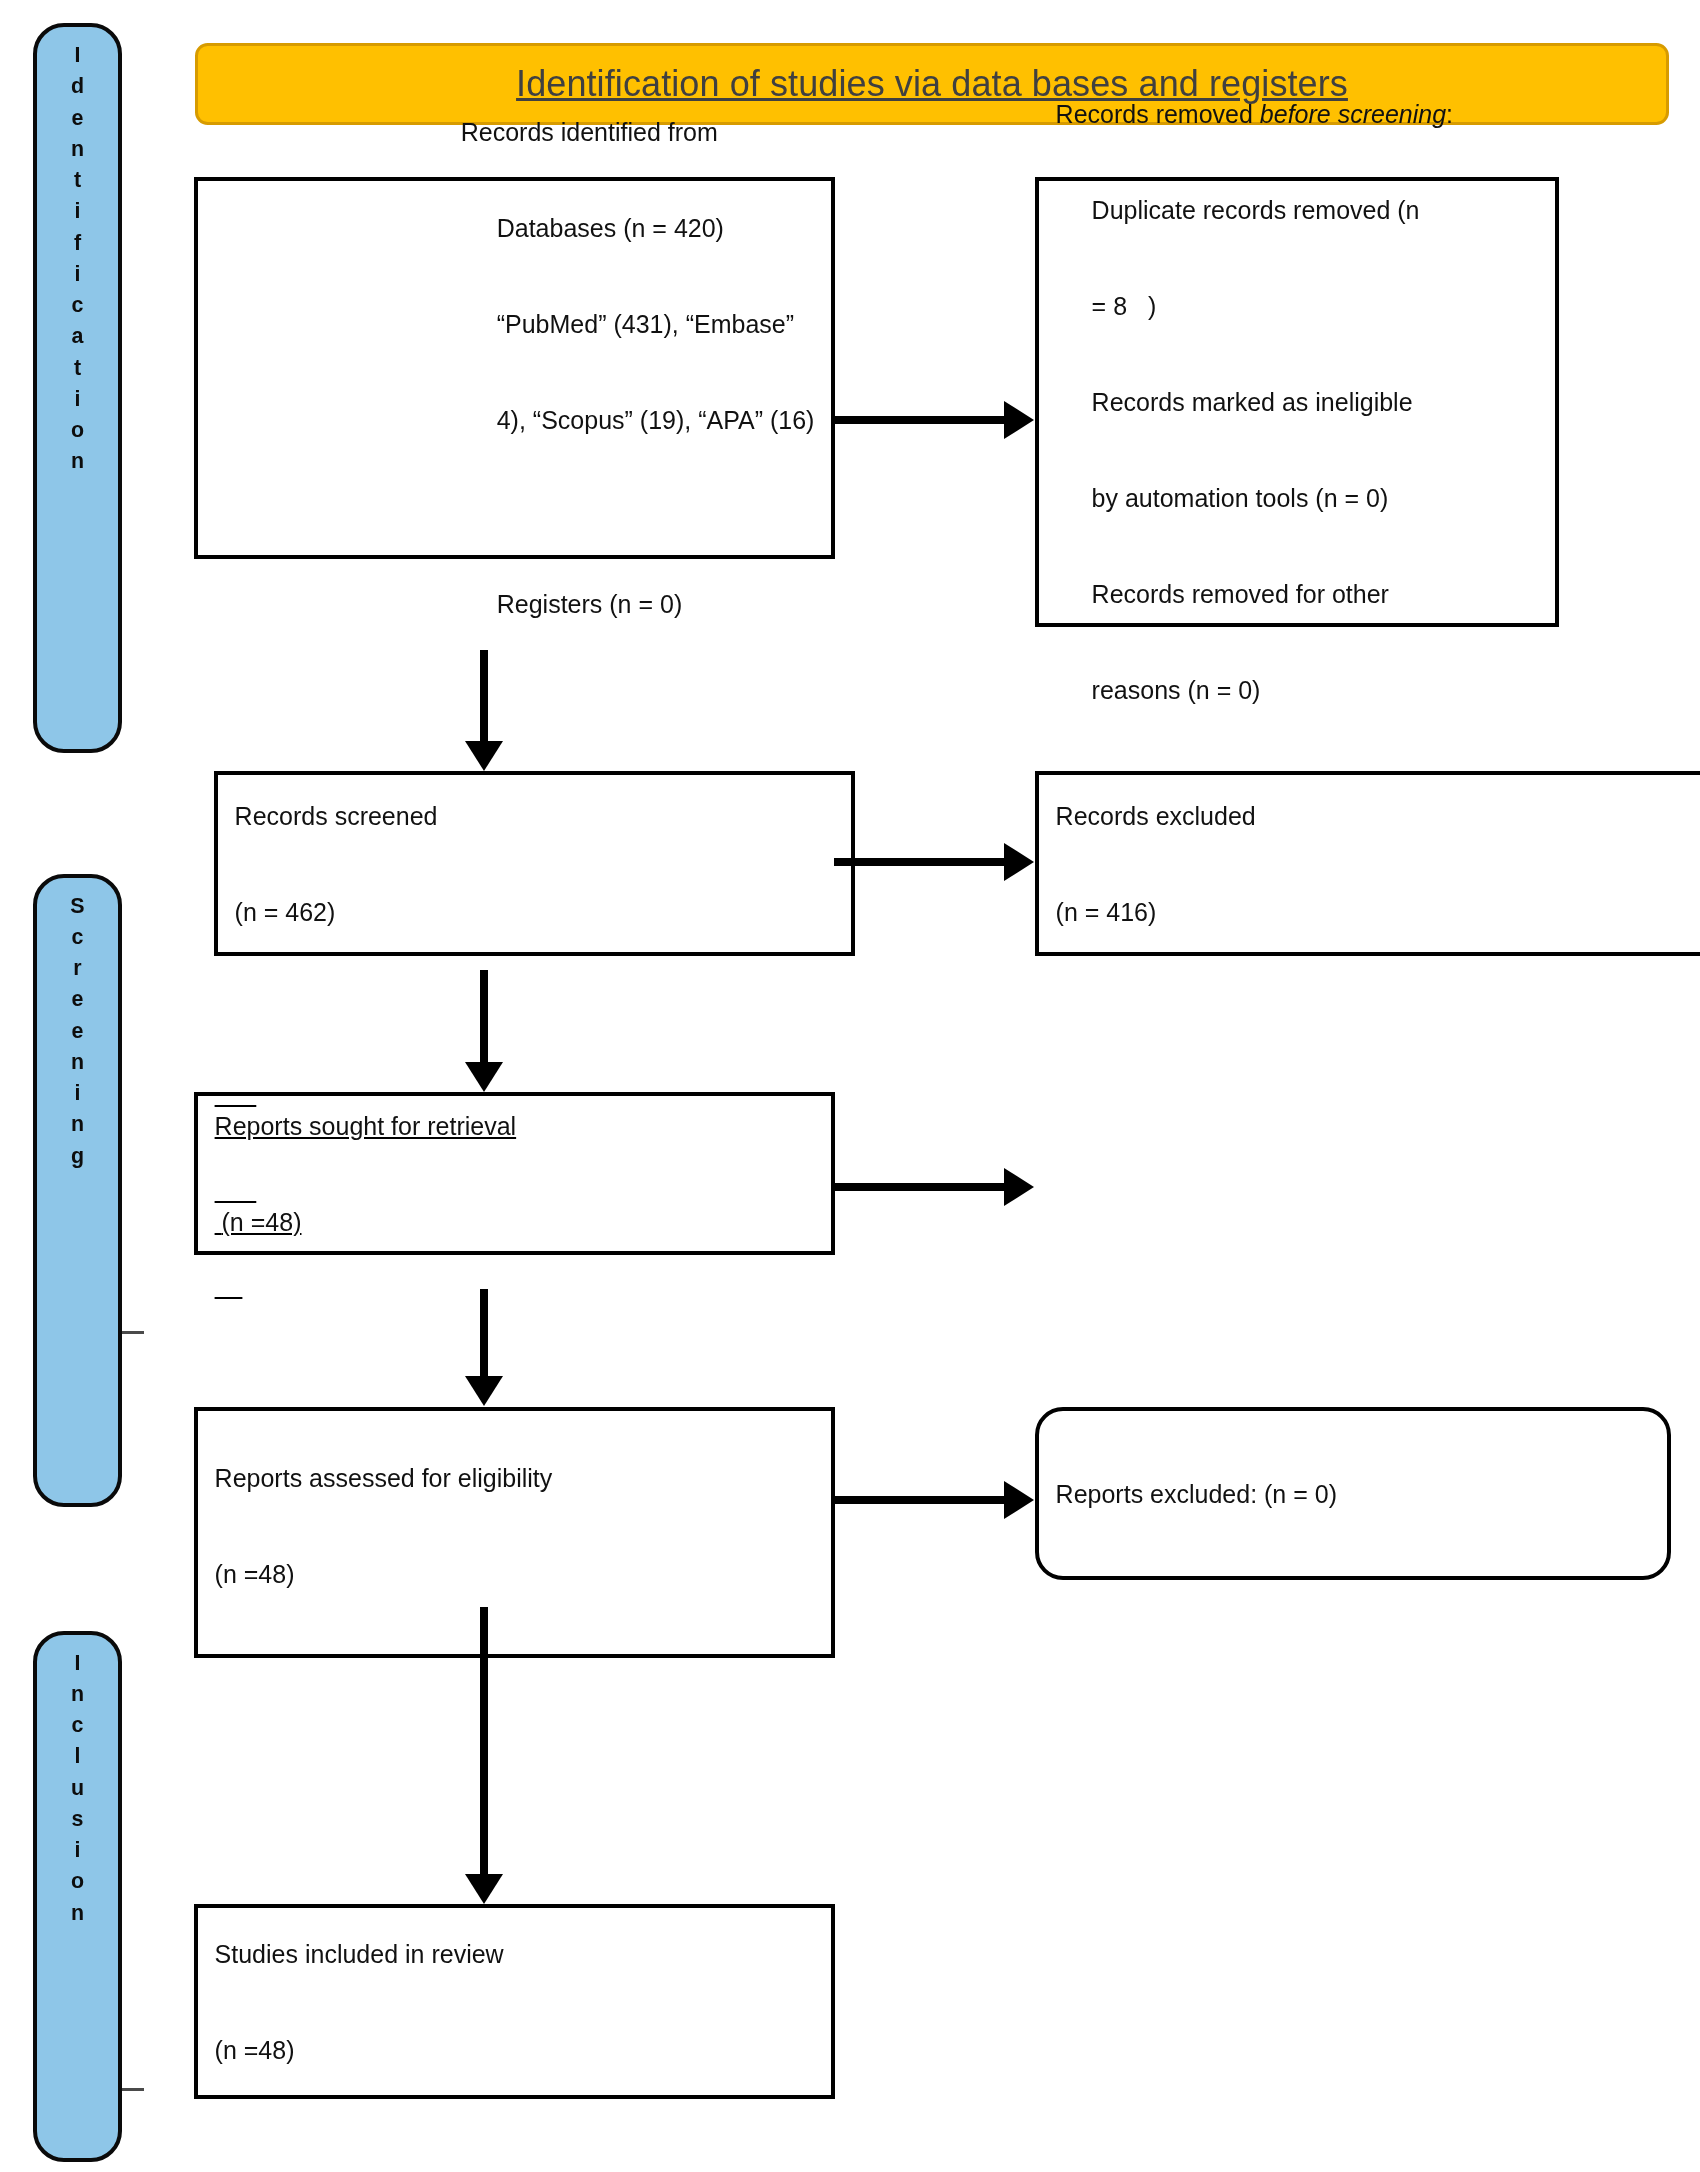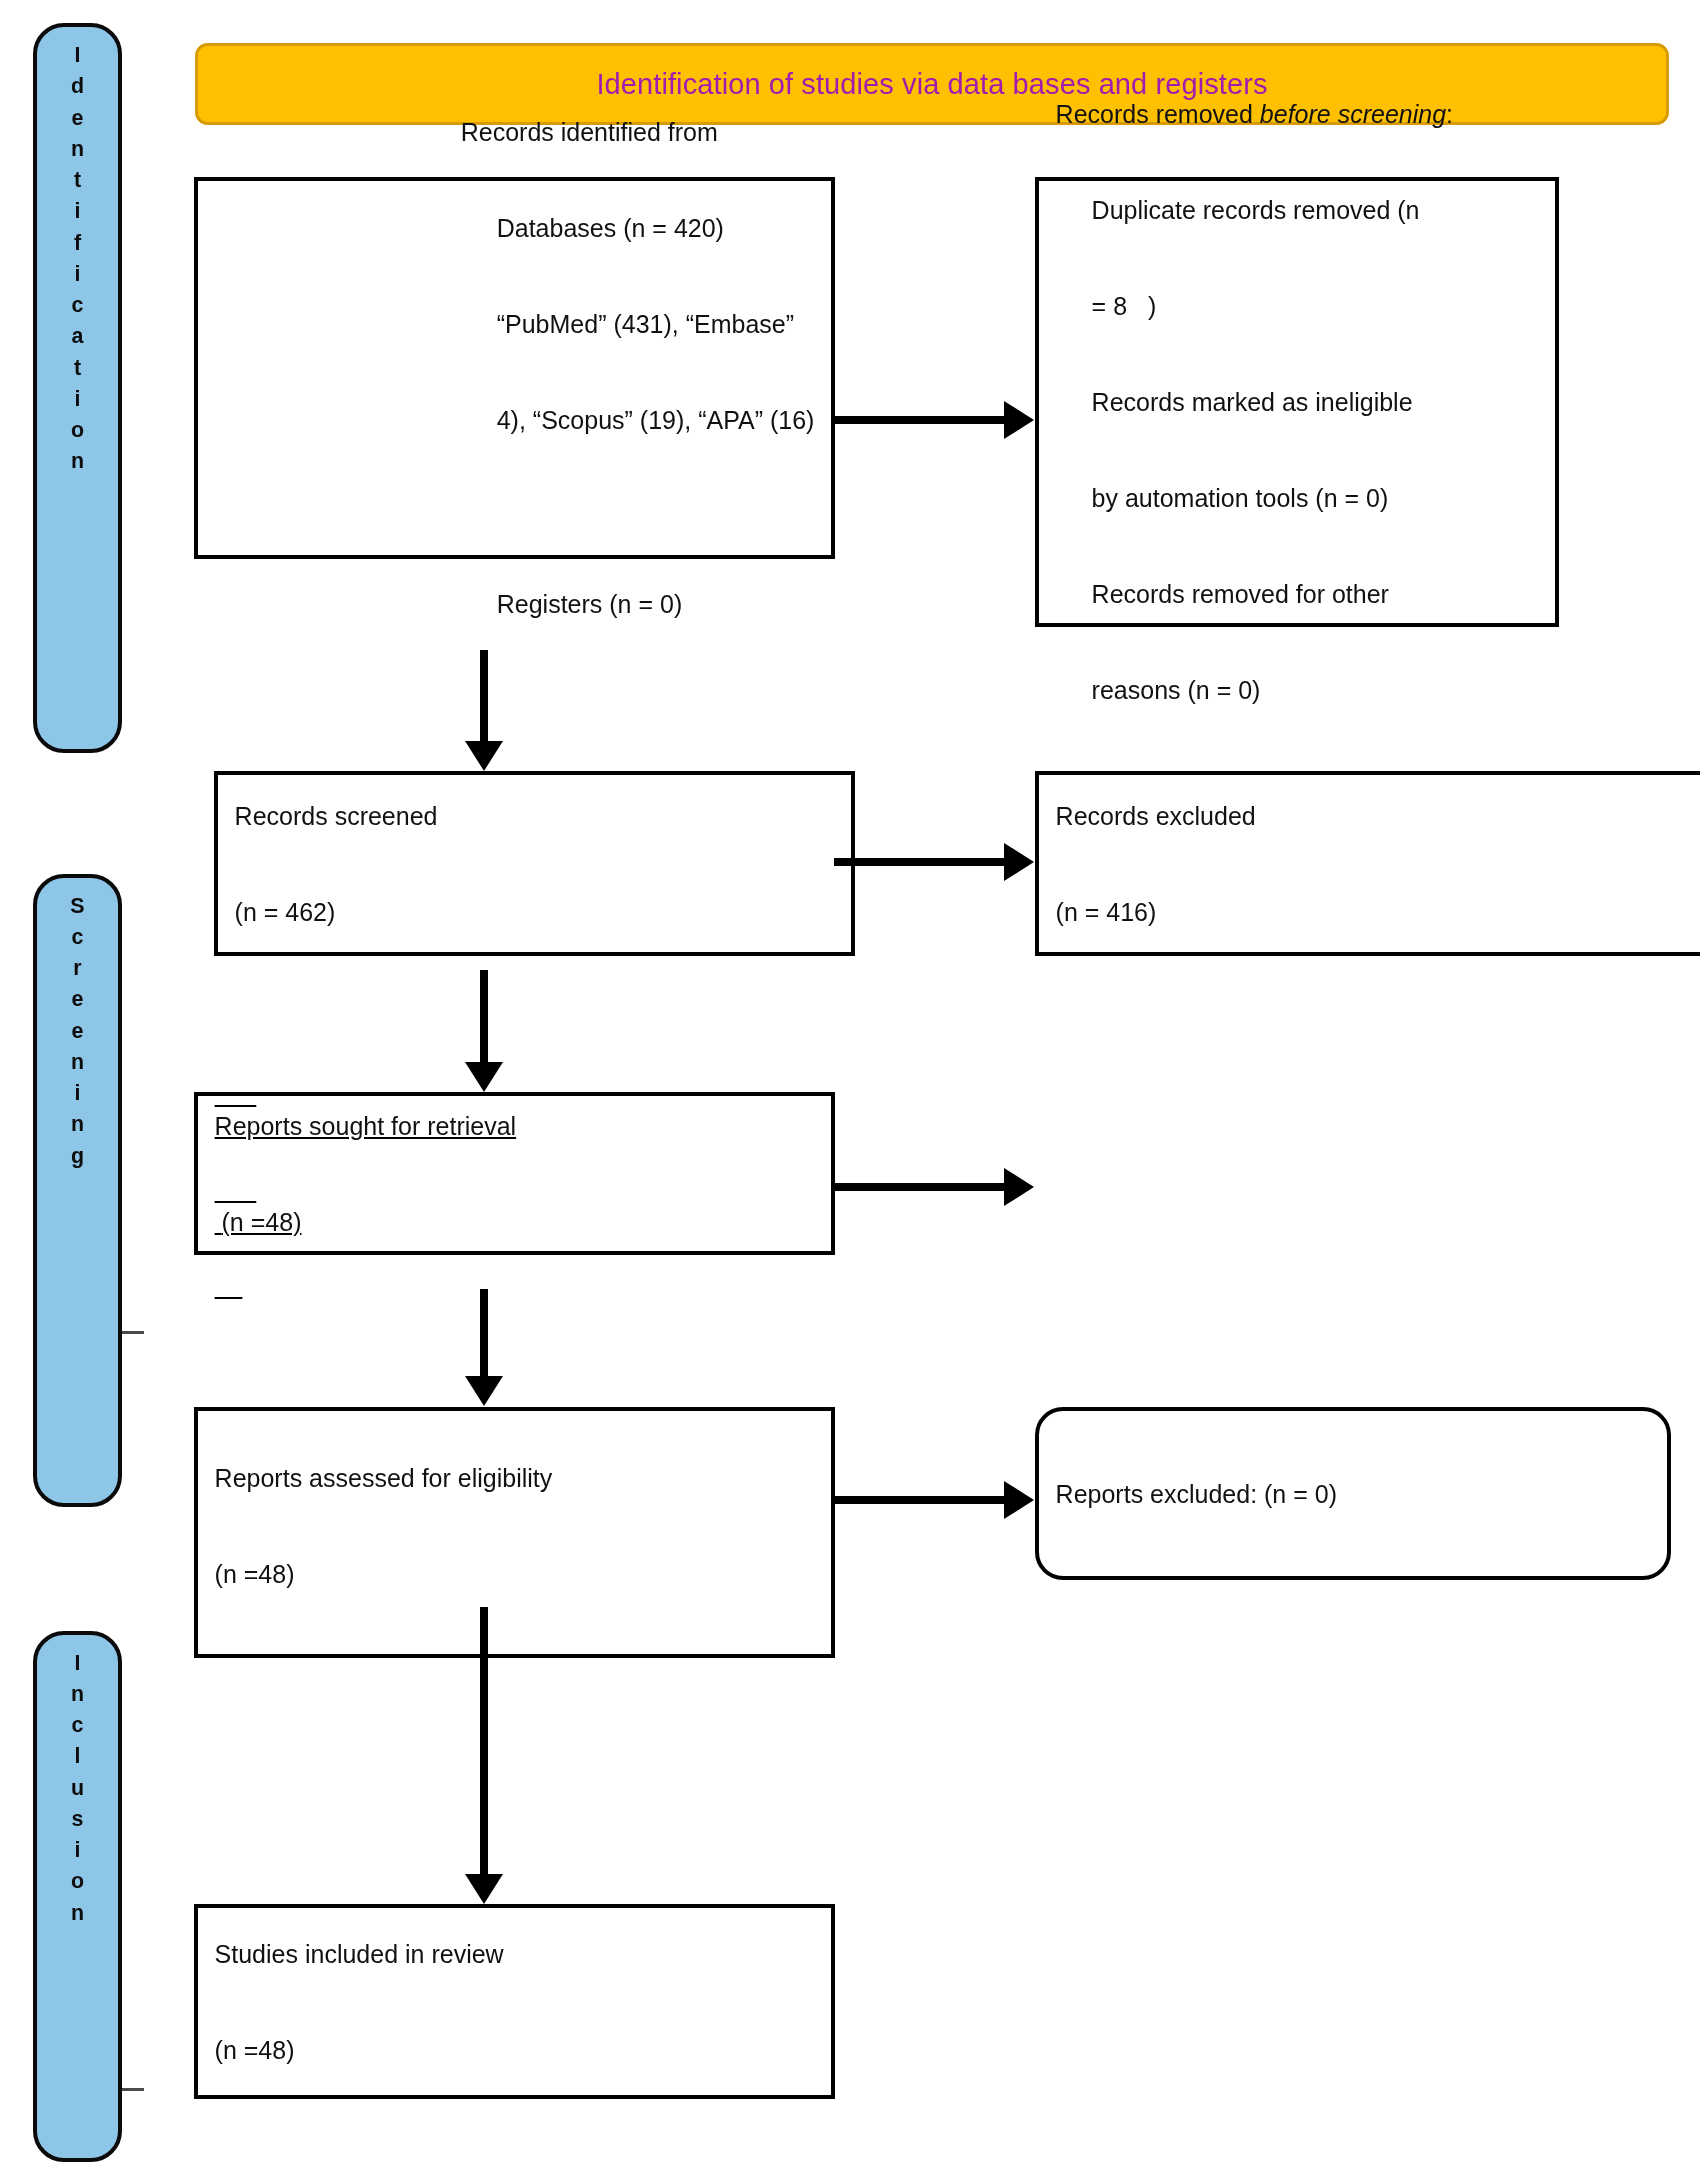--- a/index.html
+++ b/index.html
@@ -61,24 +61,25 @@
     height: 82px;
     background: #FFC000;
     border: 3.4px solid #D79B00;
     border-radius: 12.7px;
     box-sizing: border-box;
     display: flex;
     align-items: center;
     justify-content: center;
   }
   #header-banner .banner-text {
-    font-size: 29px;
-    color: #a21caf;
+    font-size: 36px;
+    color: #404040;
     font-weight: 400;
     letter-spacing: 0.1px;
+    text-decoration: underline;
   }
 
   
   .flow-box {
     position: absolute;
     background: #ffffff;
     border: 4.4px solid #000000;
     box-sizing: border-box;
     display: flex;
     flex-direction: column;

